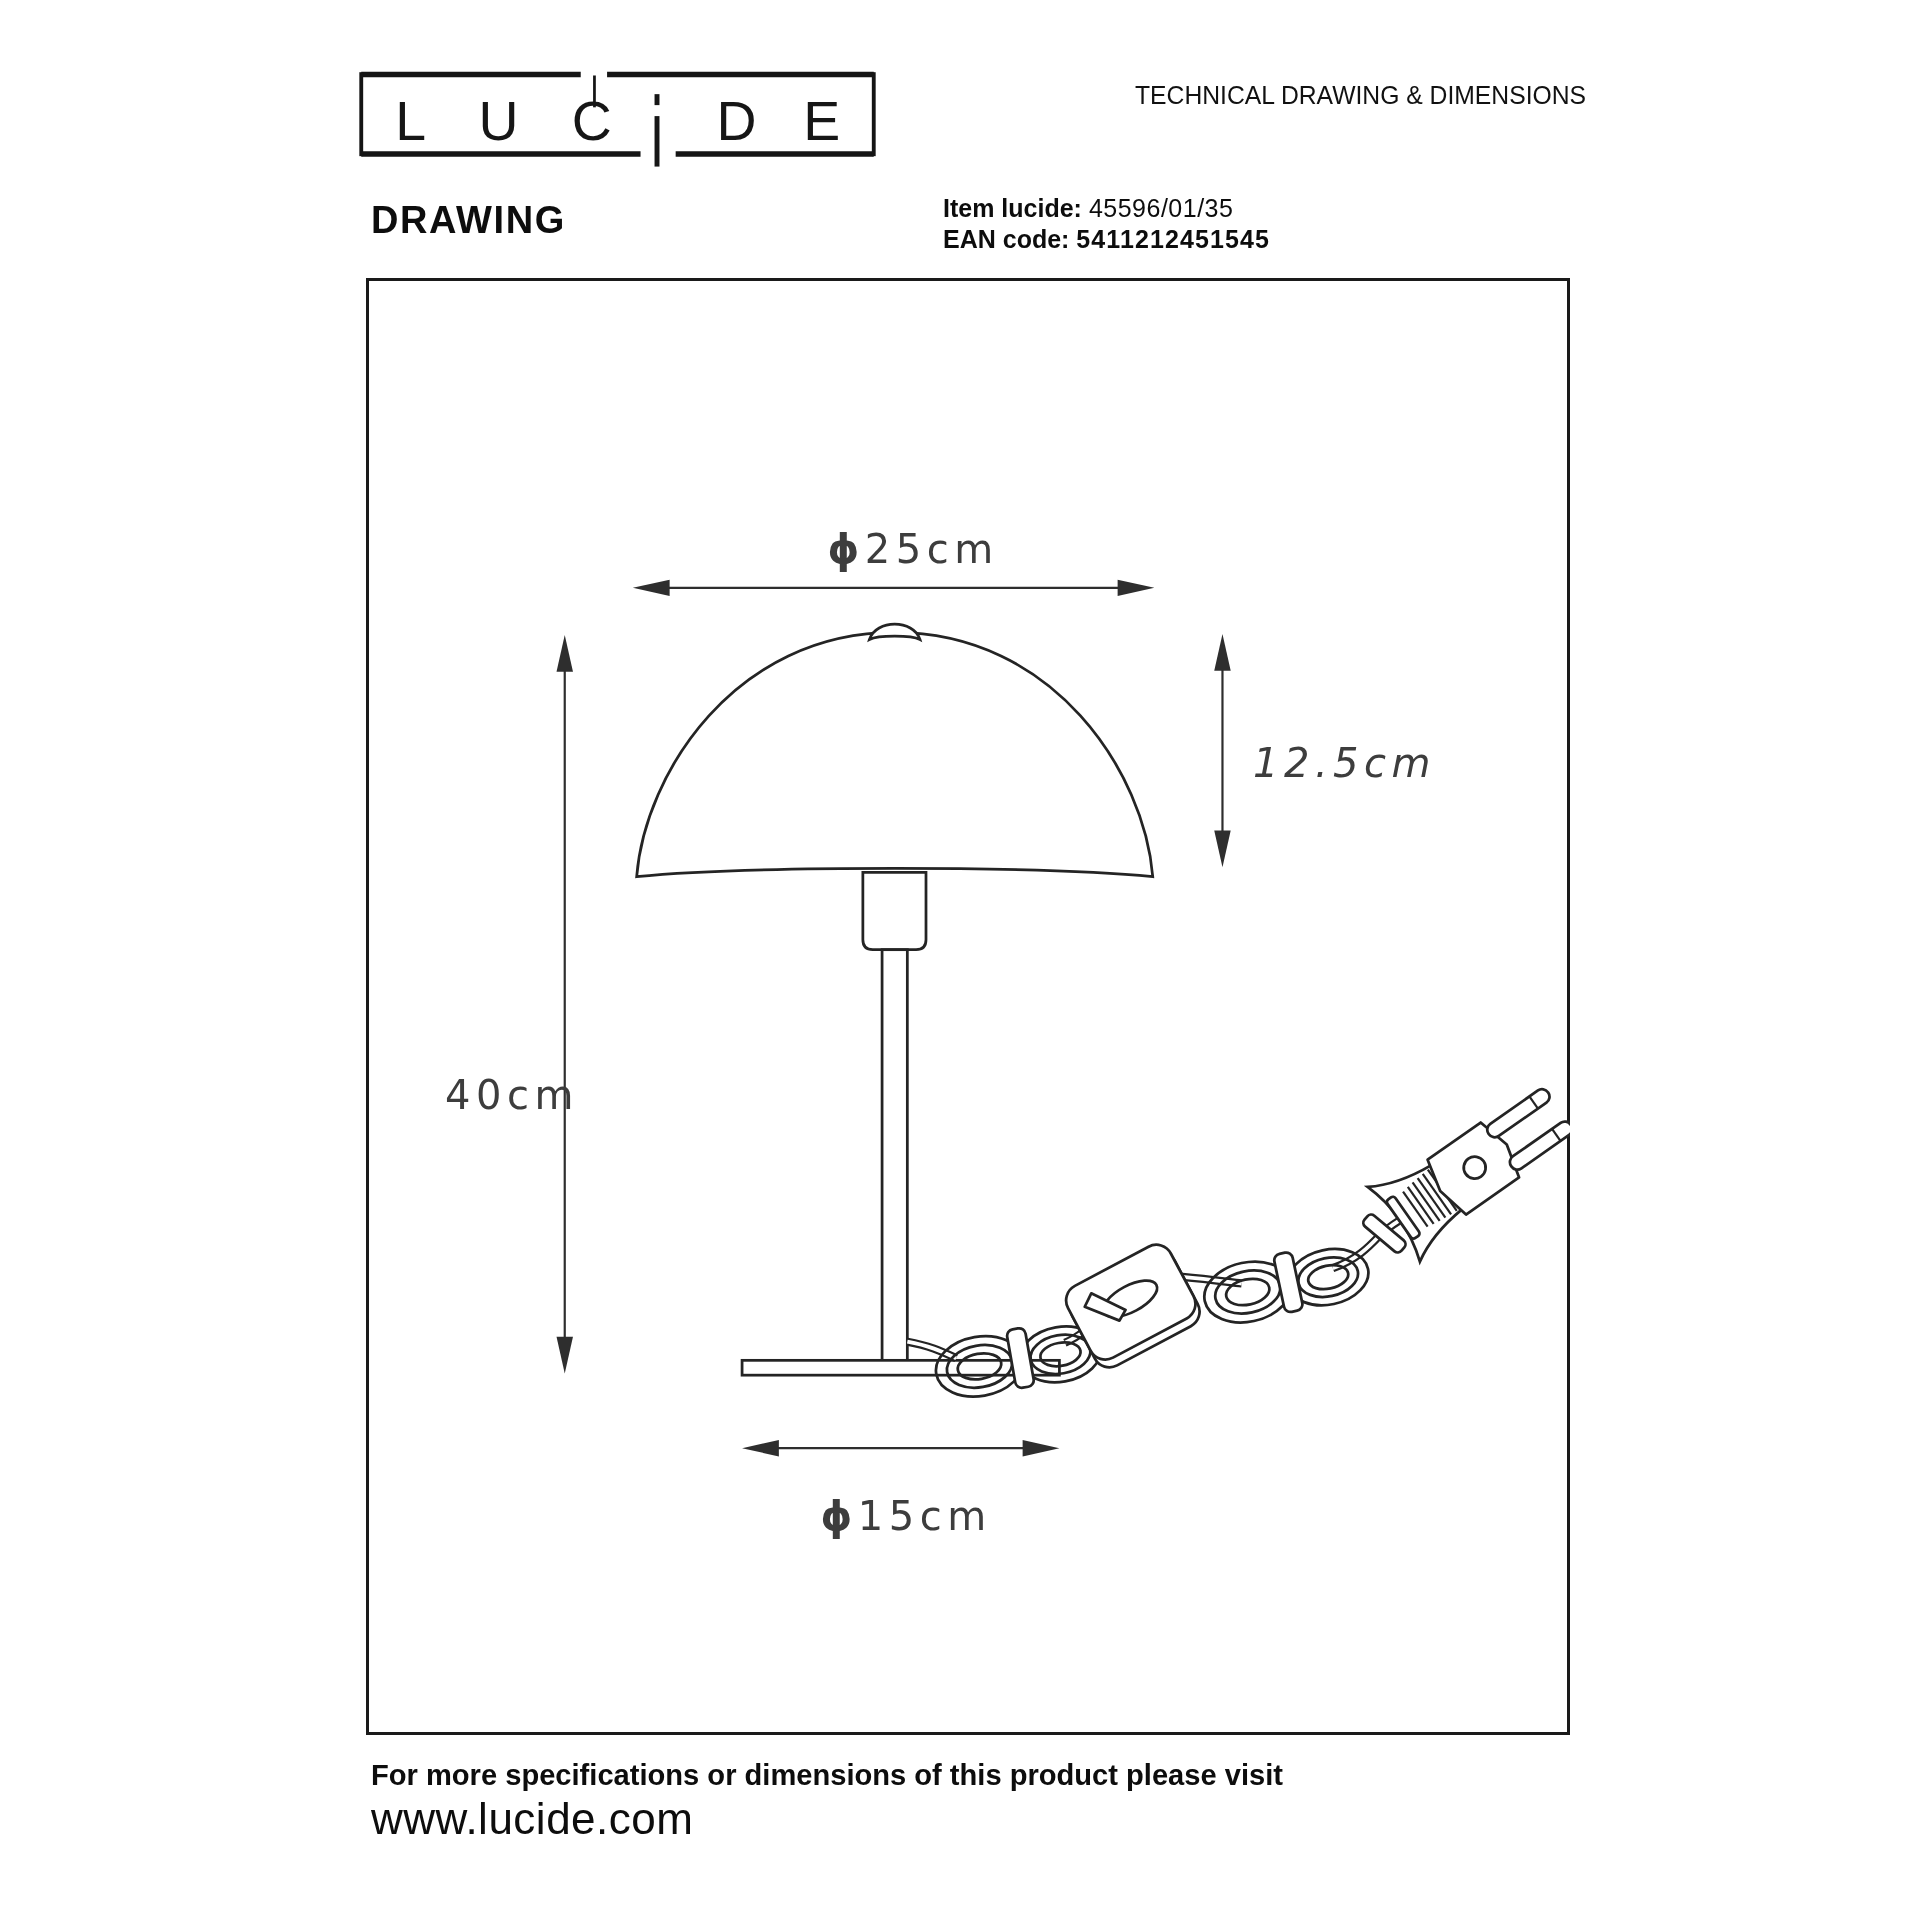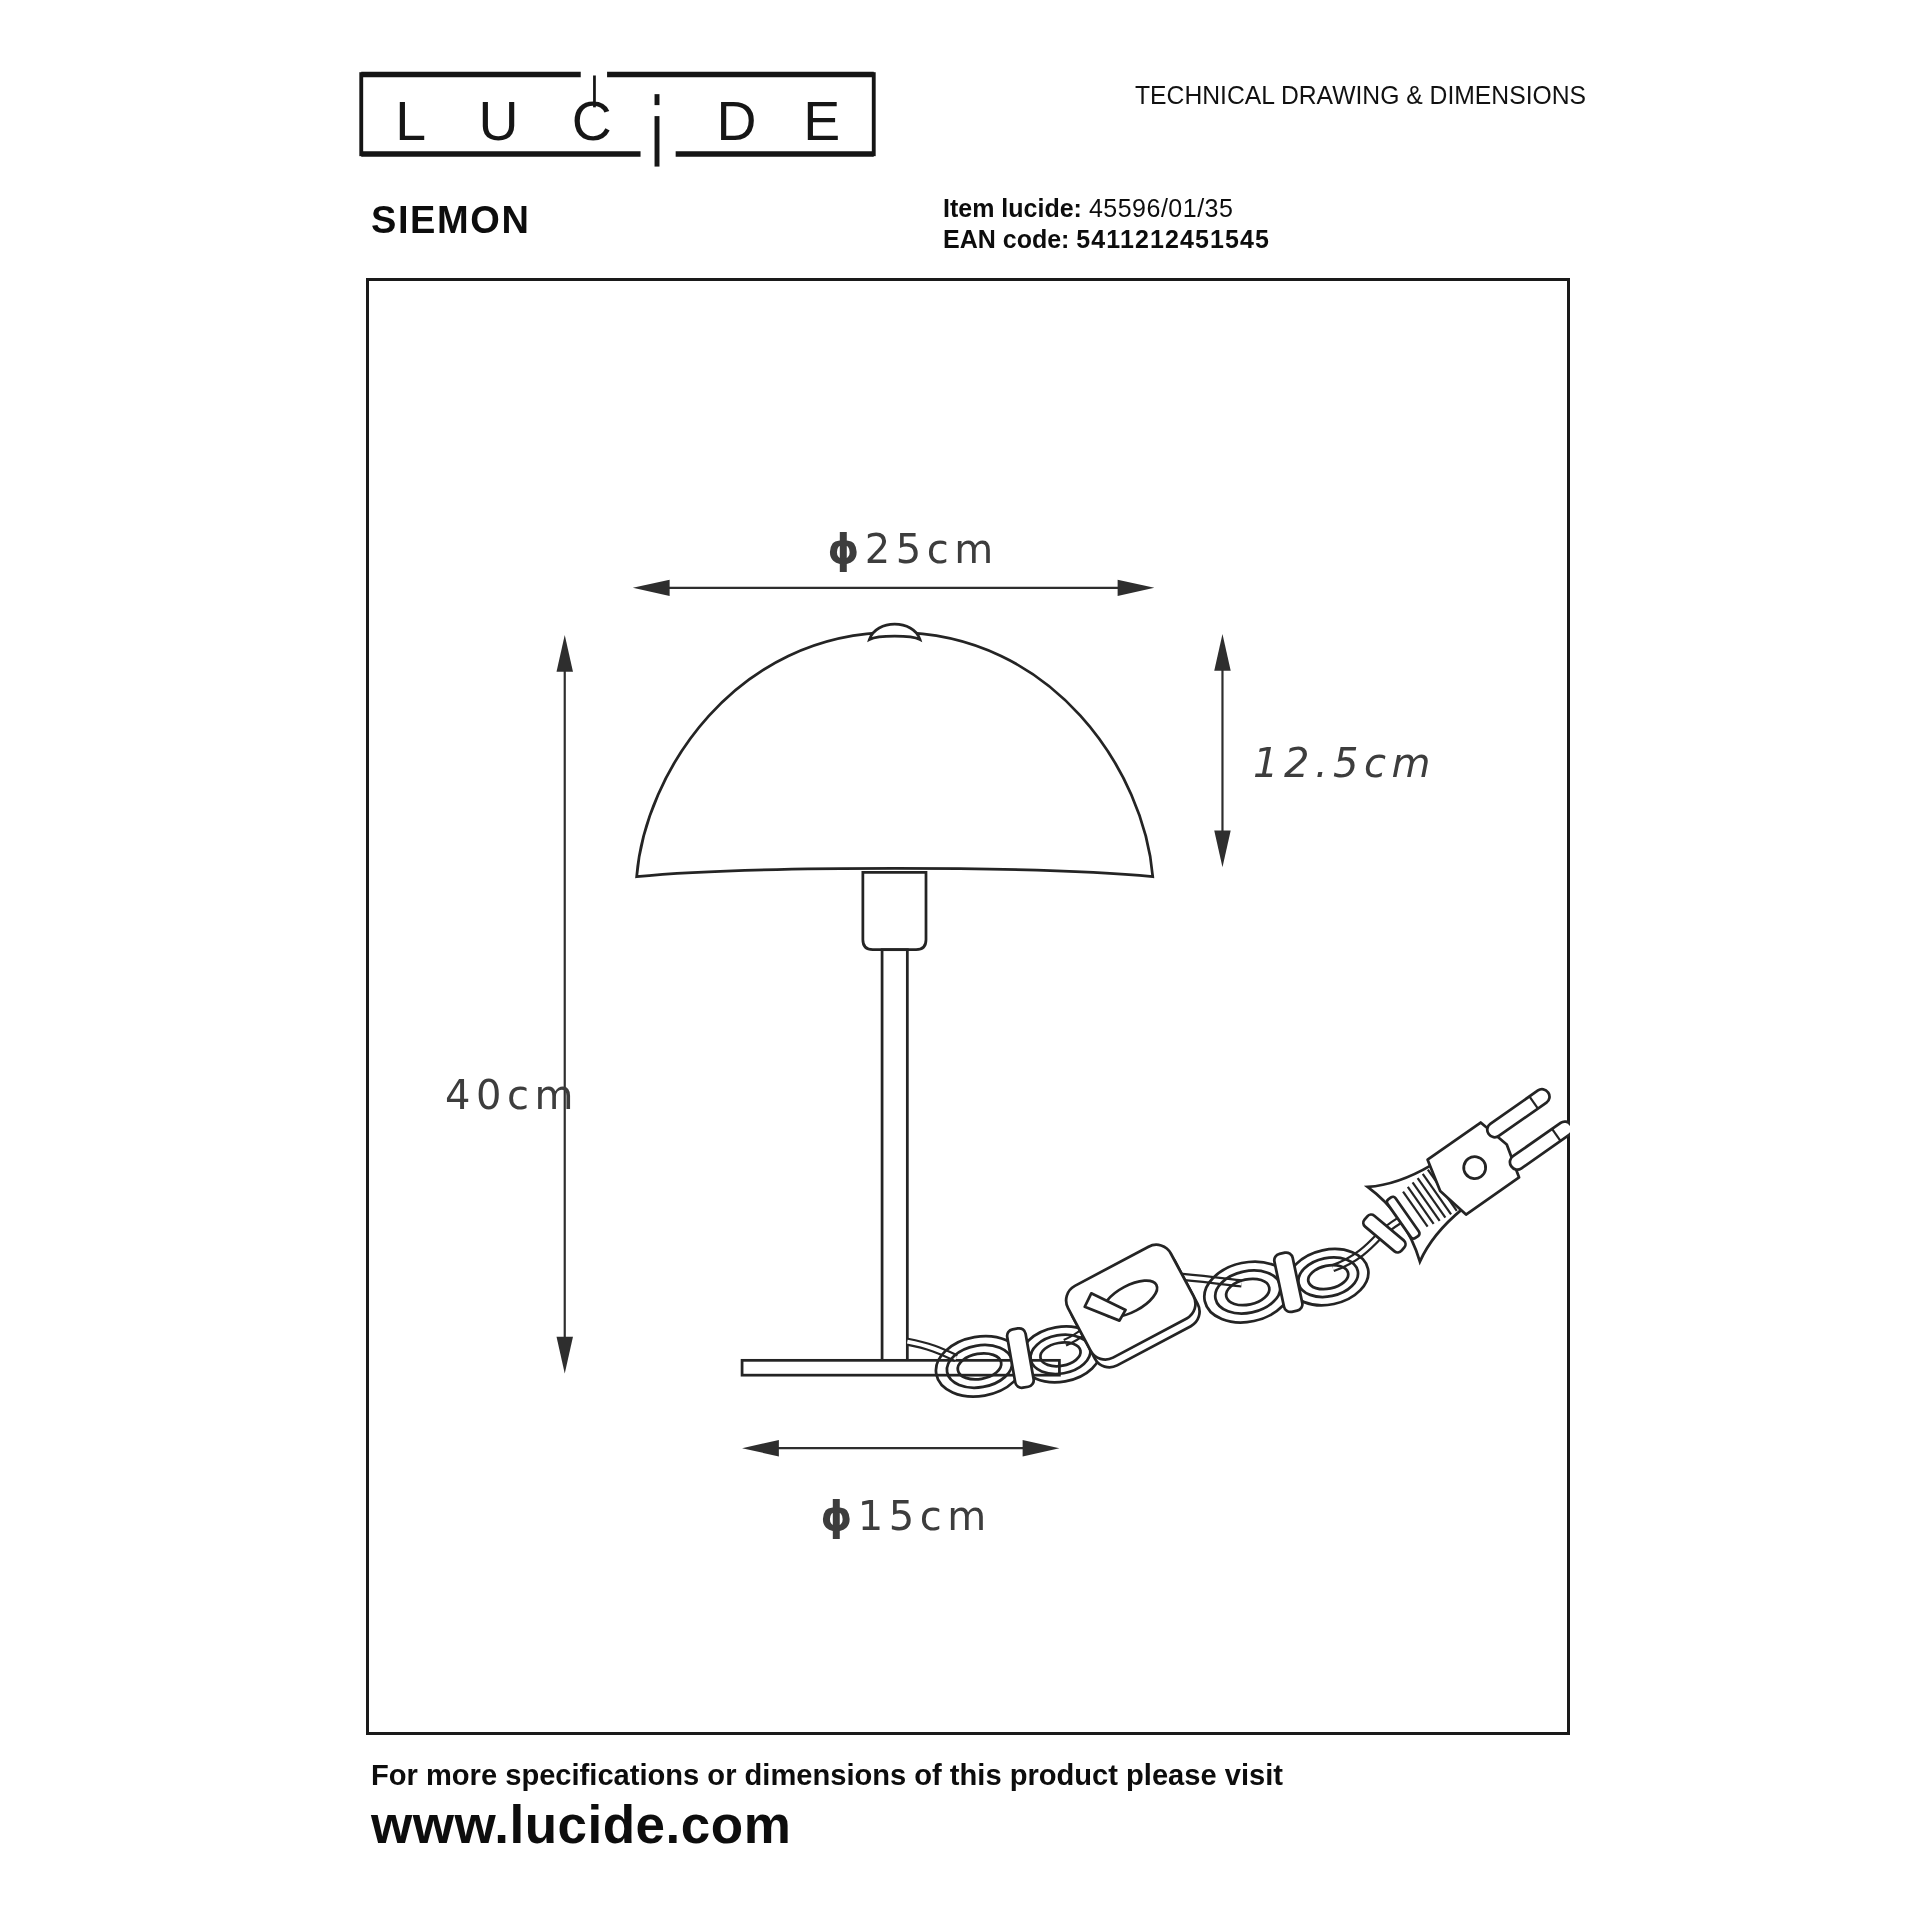--- a/index.html
+++ b/index.html
@@ -88,22 +88,22 @@
     font-size: 30px;
     font-weight: bold;
     letter-spacing: 0px;
     color: #0d0d0d;
     transform: scaleX(0.97);
     transform-origin: left top;
     white-space: nowrap;
   }
   .footer-url {
     left: 371px; top: 1794px;
-    font-size: 53px;
-    font-weight: bold;
+    font-size: 44px;
+    font-weight: normal;
     letter-spacing: 0.5px;
   }
   .footer-url a { color: #0d0d0d; text-decoration: none; }
 
   
   .ln { stroke: #242424; stroke-width: 5; fill: none; }
   .shape { stroke: #242424; stroke-width: 5; fill: #ffffff; }
   .dim { stroke: #2e2e2e; stroke-width: 4; fill: none; }
   .dim-head { fill: #2e2e2e; stroke: none; }
   .cord-outer { stroke: #242424; stroke-width: 15; fill: none; }
@@ -127,21 +127,21 @@
   <text class="logo-letter" x="424" y="127" text-anchor="middle">C</text>
   <g>
     <line x1="543" y1="44" x2="543" y2="64" stroke="#161616" stroke-width="9"></line>
     <line x1="543" y1="84" x2="543" y2="176" stroke="#161616" stroke-width="9"></line>
   </g>
   <text class="logo-letter" x="688" y="127" text-anchor="middle">D</text>
   <text class="logo-letter" x="843" y="127" text-anchor="middle">E</text>
 </svg>
 
 <div class="abs doc-title">TECHNICAL DRAWING &amp; DIMENSIONS</div>
-<div class="abs product-name">SIEMON</div>
+<div class="abs product-name">DRAWING</div>
 <div class="abs codes">
   <div>
     <span class="lbl">Item lucide:</span>
     <span class="val-bold">45596/01/35</span>
   </div>
   <div>
     <span class="lbl">EAN code:</span>
     <span class="val-reg">5411212451545</span>
   </div>
 </div>

